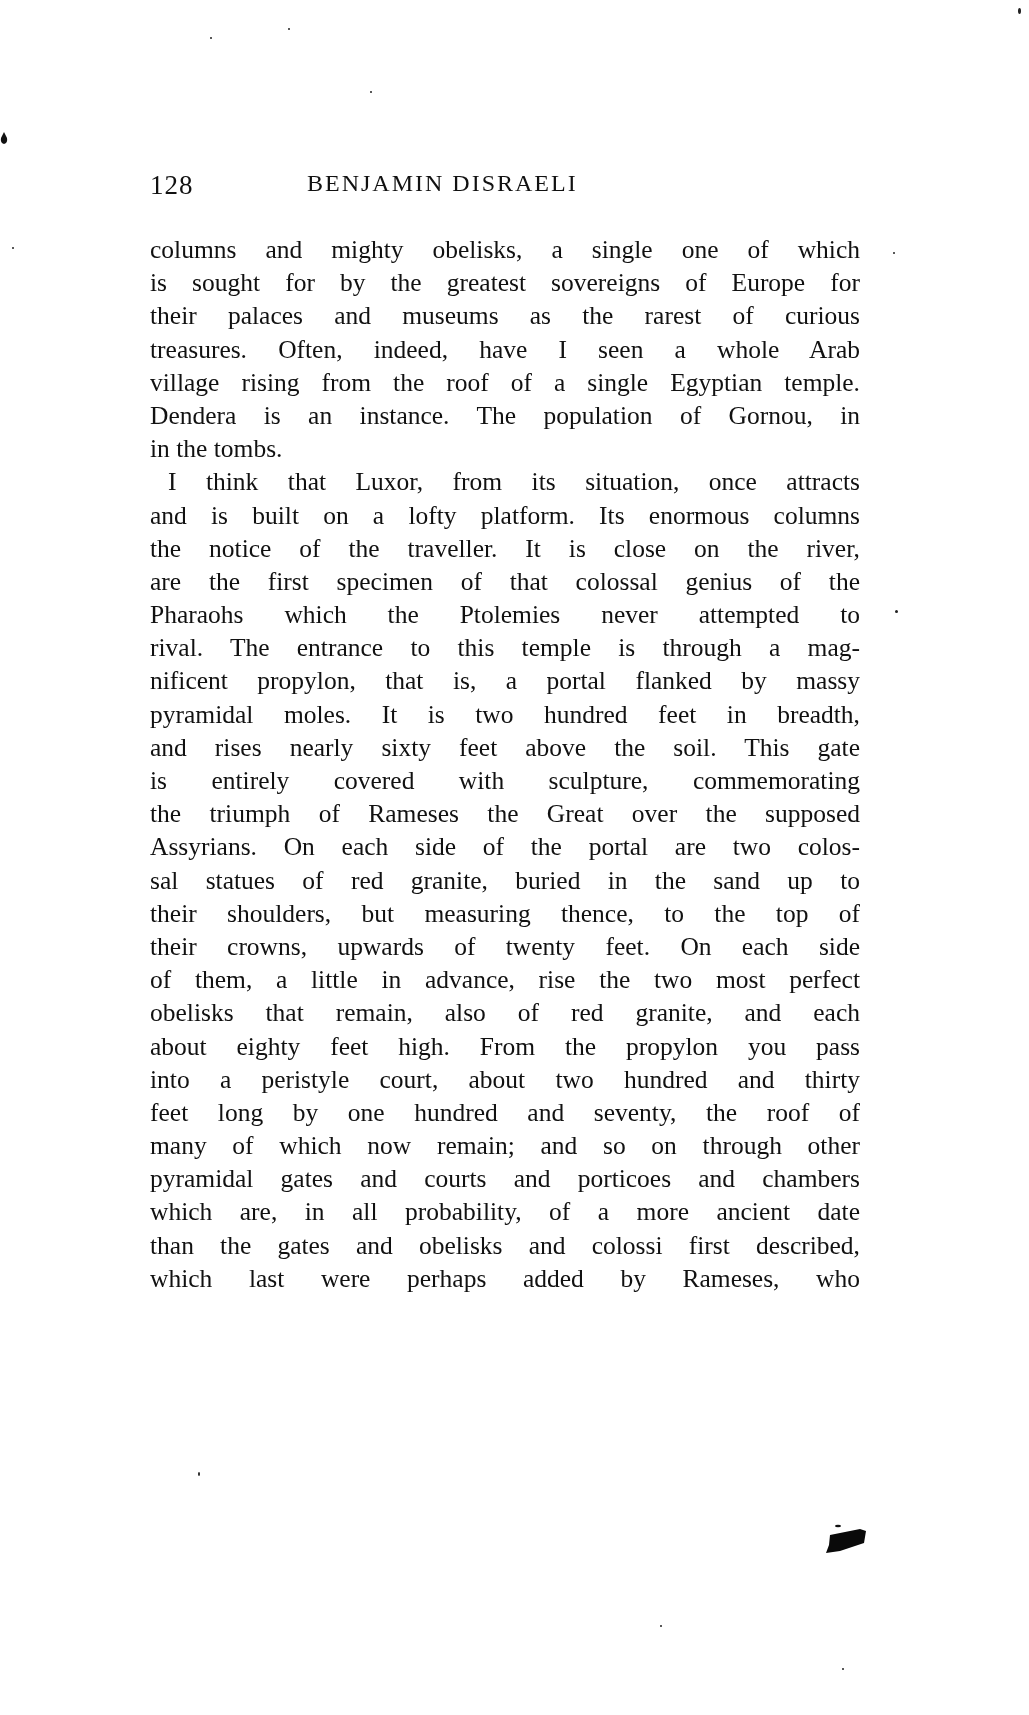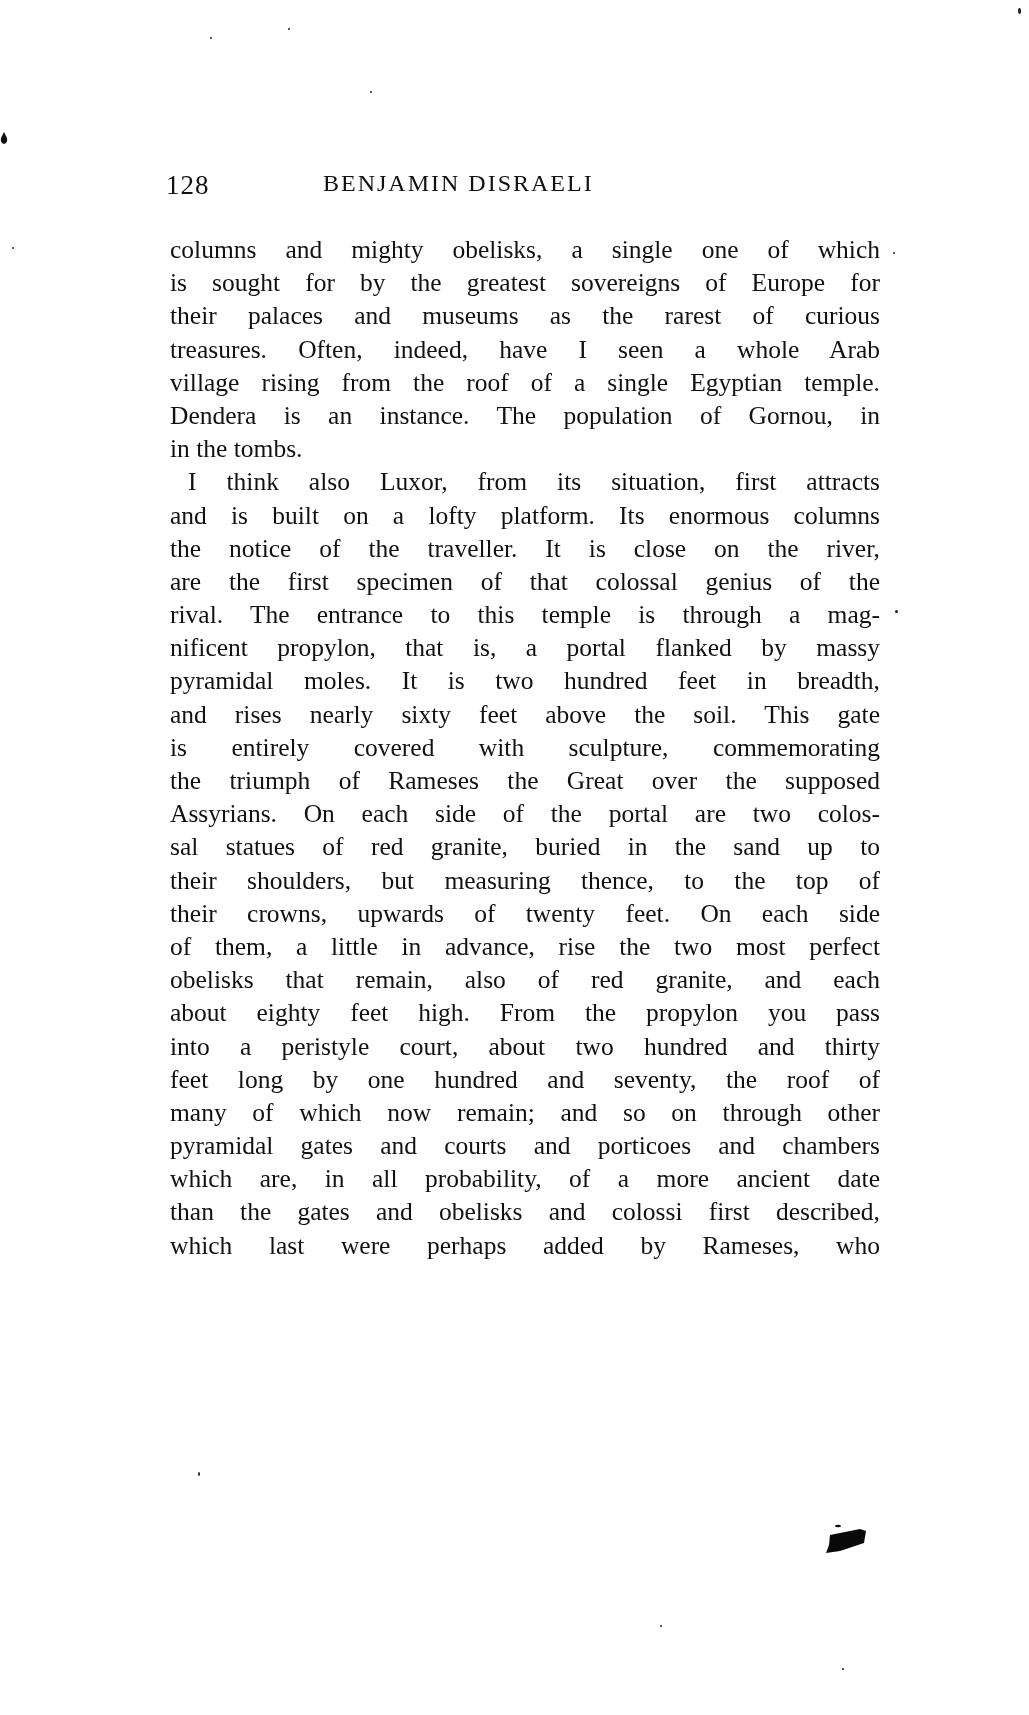--- a/index.html
+++ b/index.html
@@ -1,23 +1,23 @@
 <!DOCTYPE html>
 <html><head>
 <meta charset="utf-8">
 <style>
   html, body { margin: 0; padding: 0; background: #ffffff; }
   body { width: 1029px; height: 1715px; position: relative; overflow: hidden; }
   .page { position: absolute; left: 0; top: 0; width: 1029px; height: 1715px; background: #fff; }
-  .running-head { position: absolute; top: 170px; left: 166px; width: 560px; height: 40px;
+  .running-head { position: absolute; top: 170px; left: 150px; width: 560px; height: 40px;
     font-family: "Liberation Serif", serif; color: #111; }
   .page-number { position: absolute; left: 0; top: 0; font-size: 27px; letter-spacing: 1px; }
   .header-title { position: absolute; left: 157px; top: 0; font-size: 24px; letter-spacing: 2px; }
   .body-text { position: absolute; left: 150px; top: 233px; width: 710px;
-    font-family: "Liberation Serif", serif; font-size: 25.5px; line-height: 33.2px; color: #111; margin-left: 20px; }
+    font-family: "Liberation Serif", serif; font-size: 25.5px; line-height: 33.2px; color: #111; }
   .line { display: block; height: 33.2px; white-space: nowrap; text-align: justify; text-align-last: justify; }
   .line.last { text-align-last: left; }
   .line.indent { padding-left: 18px; }
   .speck { position: absolute; background: #222; border-radius: 50%; }
   .blot { position: absolute; left: 820px; top: 1523px; width: 50px; height: 32px; }
   .blot-left { position: absolute; left: 0px; top: 132px; width: 8px; height: 12px; }
 </style>
 </head>
 <body>
 
@@ -28,24 +28,25 @@
   </div>
 
   <div class="body-text" id="body-text">
       <span class="line">columns and mighty obelisks, a single one of which</span>
       <span class="line">is sought for by the greatest sovereigns of Europe for</span>
       <span class="line">their palaces and museums as the rarest of curious</span>
       <span class="line">treasures.  Often, indeed, have I seen a whole Arab</span>
       <span class="line">village rising from the roof of a single Egyptian temple.</span>
       <span class="line">Dendera is an instance.  The population of Gornou, in</span>
       <span class="line last">in the tombs.</span>
-      <span class="line indent">I think also Luxor, from its situation, first attracts</span>
+      <span class="line indent">I think that Luxor, from its situation, once attracts</span>
       <span class="line">and is built on a lofty platform.  Its enormous columns</span>
       <span class="line">the notice of the traveller.  It is close on the river,</span>
       <span class="line">are the first specimen of that colossal genius of the</span>
+      <span class="line">Pharaohs which the Ptolemies never attempted to</span>
       <span class="line">rival.  The entrance to this temple is through a mag-</span>
       <span class="line">nificent propylon, that is, a portal flanked by massy</span>
       <span class="line">pyramidal moles.  It is two hundred feet in breadth,</span>
       <span class="line">and rises nearly sixty feet above the soil.  This gate</span>
       <span class="line">is entirely covered with sculpture, commemorating</span>
       <span class="line">the triumph of Rameses the Great over the supposed</span>
       <span class="line">Assyrians.  On each side of the portal are two colos-</span>
       <span class="line">sal statues of red granite, buried in the sand up to</span>
       <span class="line">their shoulders, but measuring thence, to the top of</span>
       <span class="line">their crowns, upwards of twenty feet.  On each side</span>

